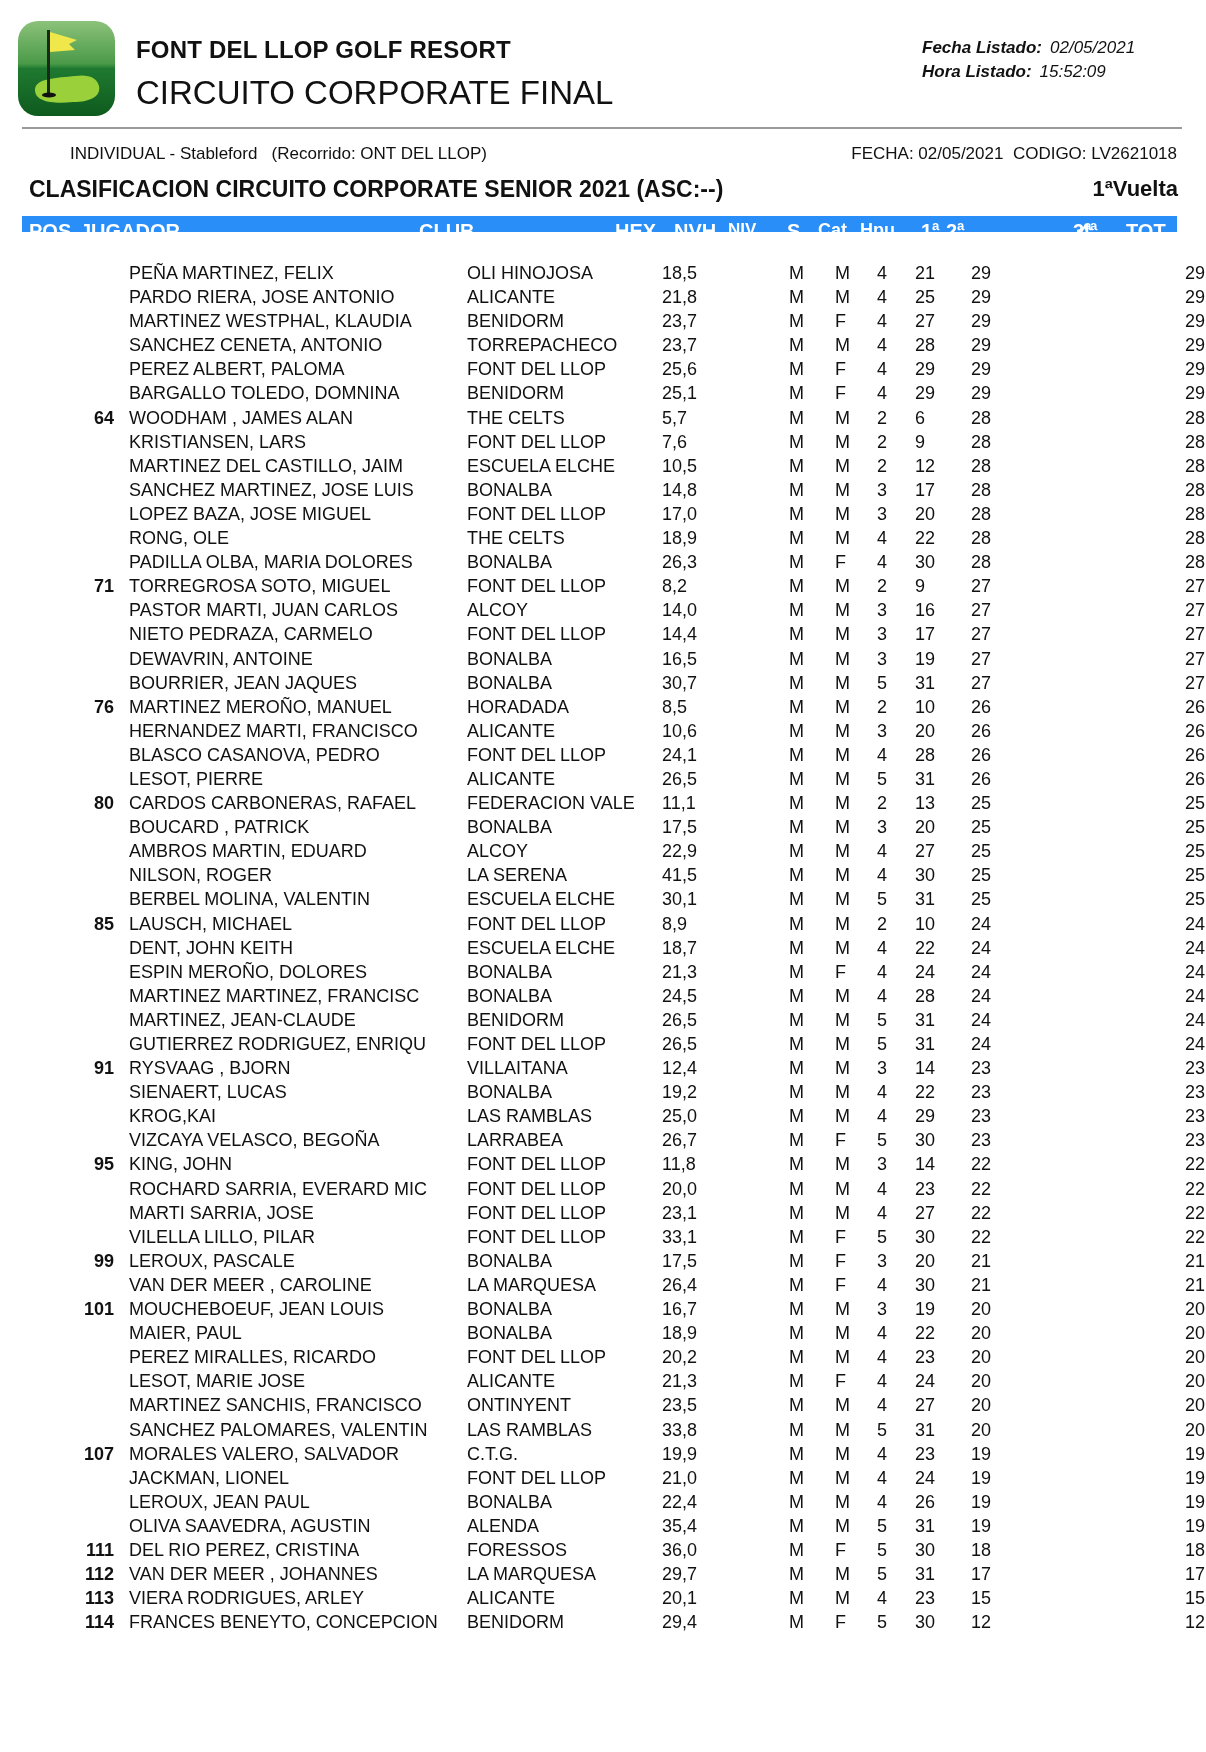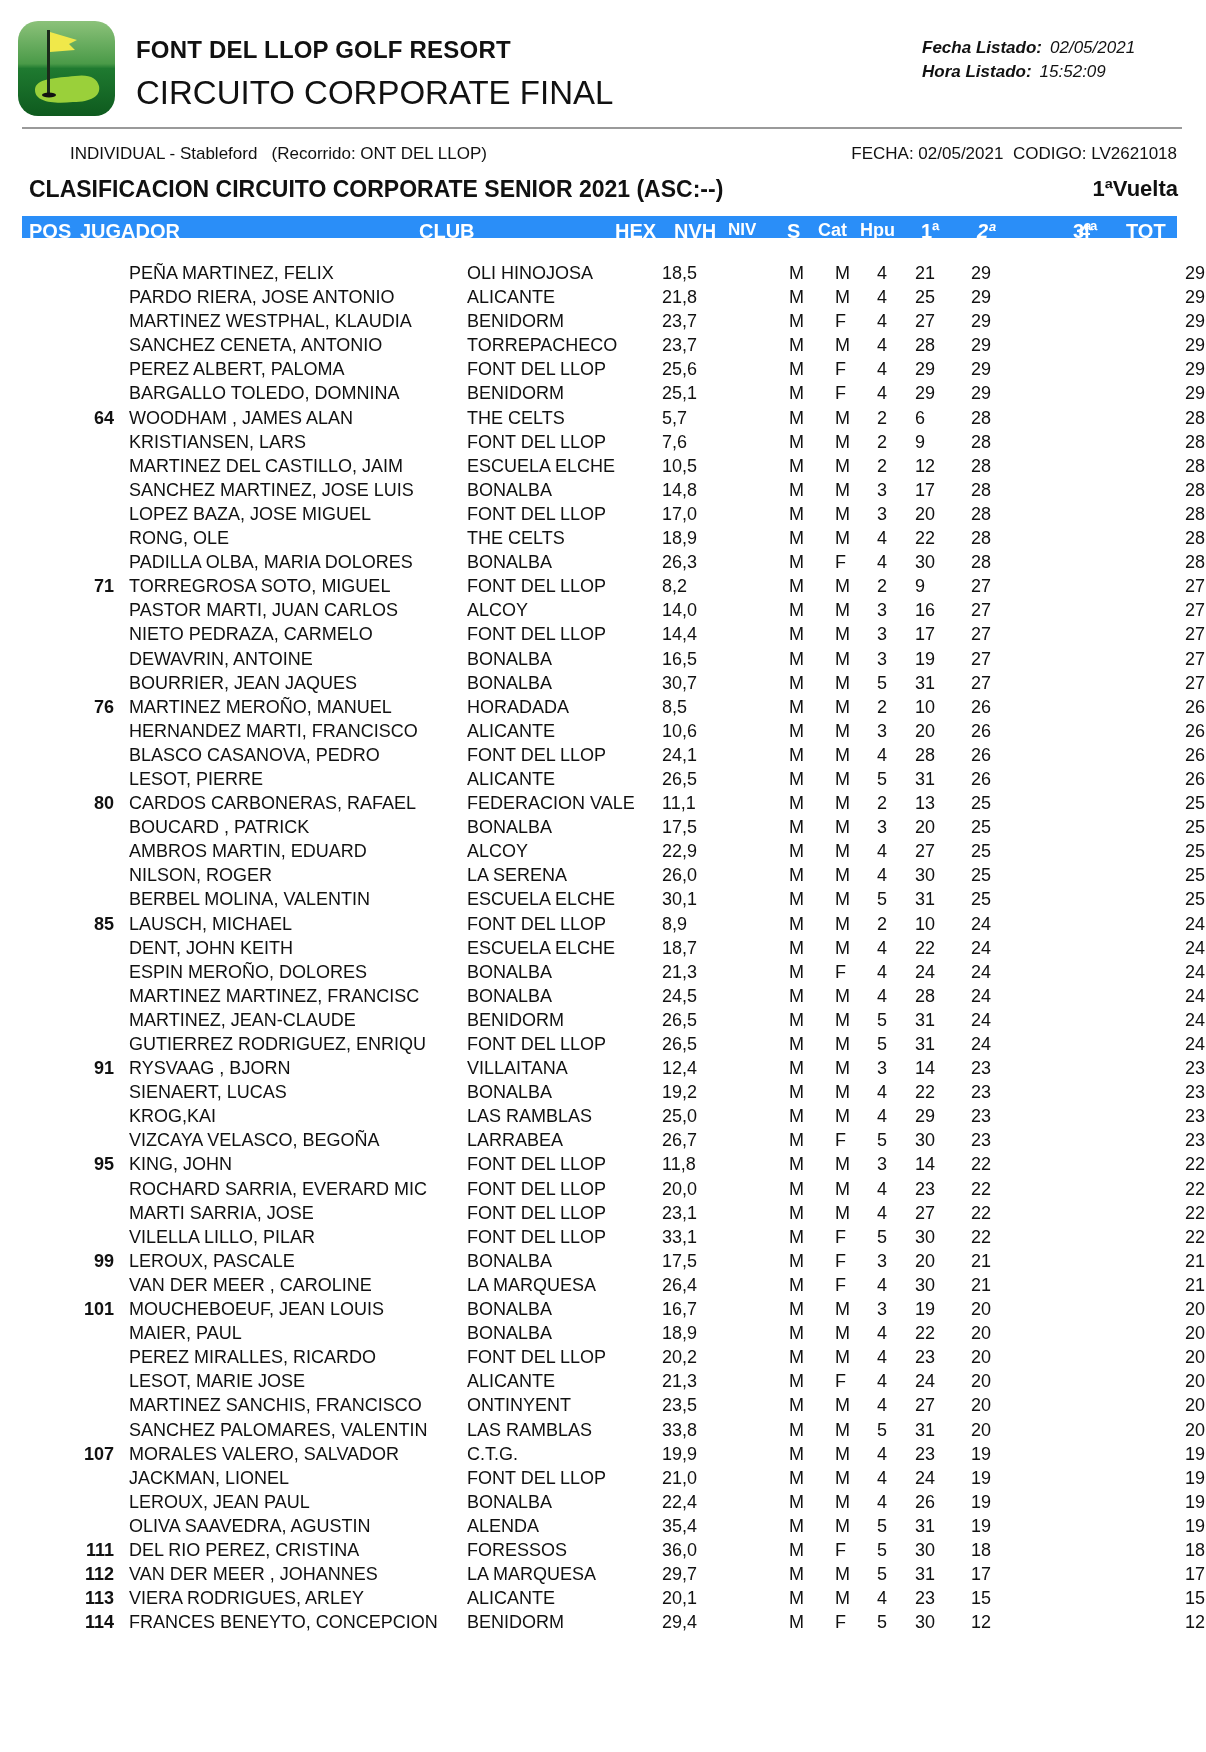--- a/index.html
+++ b/index.html
@@ -16,21 +16,21 @@
   .meta-value { width: 110px; text-align: left; }
 
   .rule { position: absolute; left: 22px; top: 127px; width: 1160px; height: 2px; background: #9a9a9a; }
 
   .sub-left { position: absolute; left: 29px; top: 144px; font-size: 17px; }
   .sub-right { position: absolute; right: 29px; top: 144px; font-size: 17px; }
 
   .class-title { position: absolute; left: 29px; top: 176px; font-size: 23px; font-weight: bold; }
   .round-label { position: absolute; right: 28px; top: 176px; font-size: 22px; font-weight: bold; }
 
-  .header-bar { position: absolute; left: 22px; top: 216px; width: 1155px; height: 22px; background: #2a8ef8; color: #ffffff; font-weight: bold; font-size: 20px; }
+  .header-bar { position: absolute; left: 22px; top: 216px; width: 1155px; height: 16px; background: #2a8ef8; color: #ffffff; font-weight: bold; font-size: 20px; }
   .header-bar span { position: absolute; top: 4px; white-space: nowrap; }
 
   .rows { position: absolute; left: 0; top: 262px; width: 1206px; margin-left: 48px; }
   .row { position: relative; height: 24.1px; font-size: 18px; }
   .row span { position: absolute; top: 1px; white-space: nowrap; }
 
   
   .c-pos { right: 1140px; text-align: left; font-weight: bold; }
   .c-name { left: 81px; }
   .c-club { left: 419px; }
@@ -45,21 +45,21 @@
   .h-pos { left: 7px; }
   .h-jug { left: 58px; }
   .h-club { left: 397px; }
   .h-hex { left: 593px; }
   .h-nvh { left: 652px; }
   .h-niv { left: 706px; font-size: 17px; }
   .h-s { left: 765px; }
   .h-cat { left: 796px; font-size: 18px; }
   .h-hpu { left: 838px; font-size: 18px; }
   .h-r1 { left: 899px; }
-  .h-r2 { left: 955px; font-style: italic; }
+  .h-r2 { left: 924px; }
   .h-r3 { left: 1051px; }
   .h-r4 { left: 1057px; }
   .h-tot { left: 1104px; }
 </style>
 </head>
 <body>
 
 <div class="logo">
   <svg width="99" height="97" viewBox="0 0 99 97">
     <defs>
@@ -415,21 +415,21 @@
       <span class="c-s">M</span>
       <span class="c-cat">4</span>
       <span class="c-hpu">27</span>
       <span class="c-r1">25</span>
       <span class="c-tot">25</span>
     </div>
     <div class="row">
       <span class="c-pos"></span>
       <span class="c-name">NILSON, ROGER</span>
       <span class="c-club">LA SERENA</span>
-      <span class="c-hex">26,0</span>
+      <span class="c-hex">41,5</span>
       <span class="c-niv">M</span>
       <span class="c-s">M</span>
       <span class="c-cat">4</span>
       <span class="c-hpu">30</span>
       <span class="c-r1">25</span>
       <span class="c-tot">25</span>
     </div>
     <div class="row">
       <span class="c-pos"></span>
       <span class="c-name">BERBEL MOLINA, VALENTIN</span>

